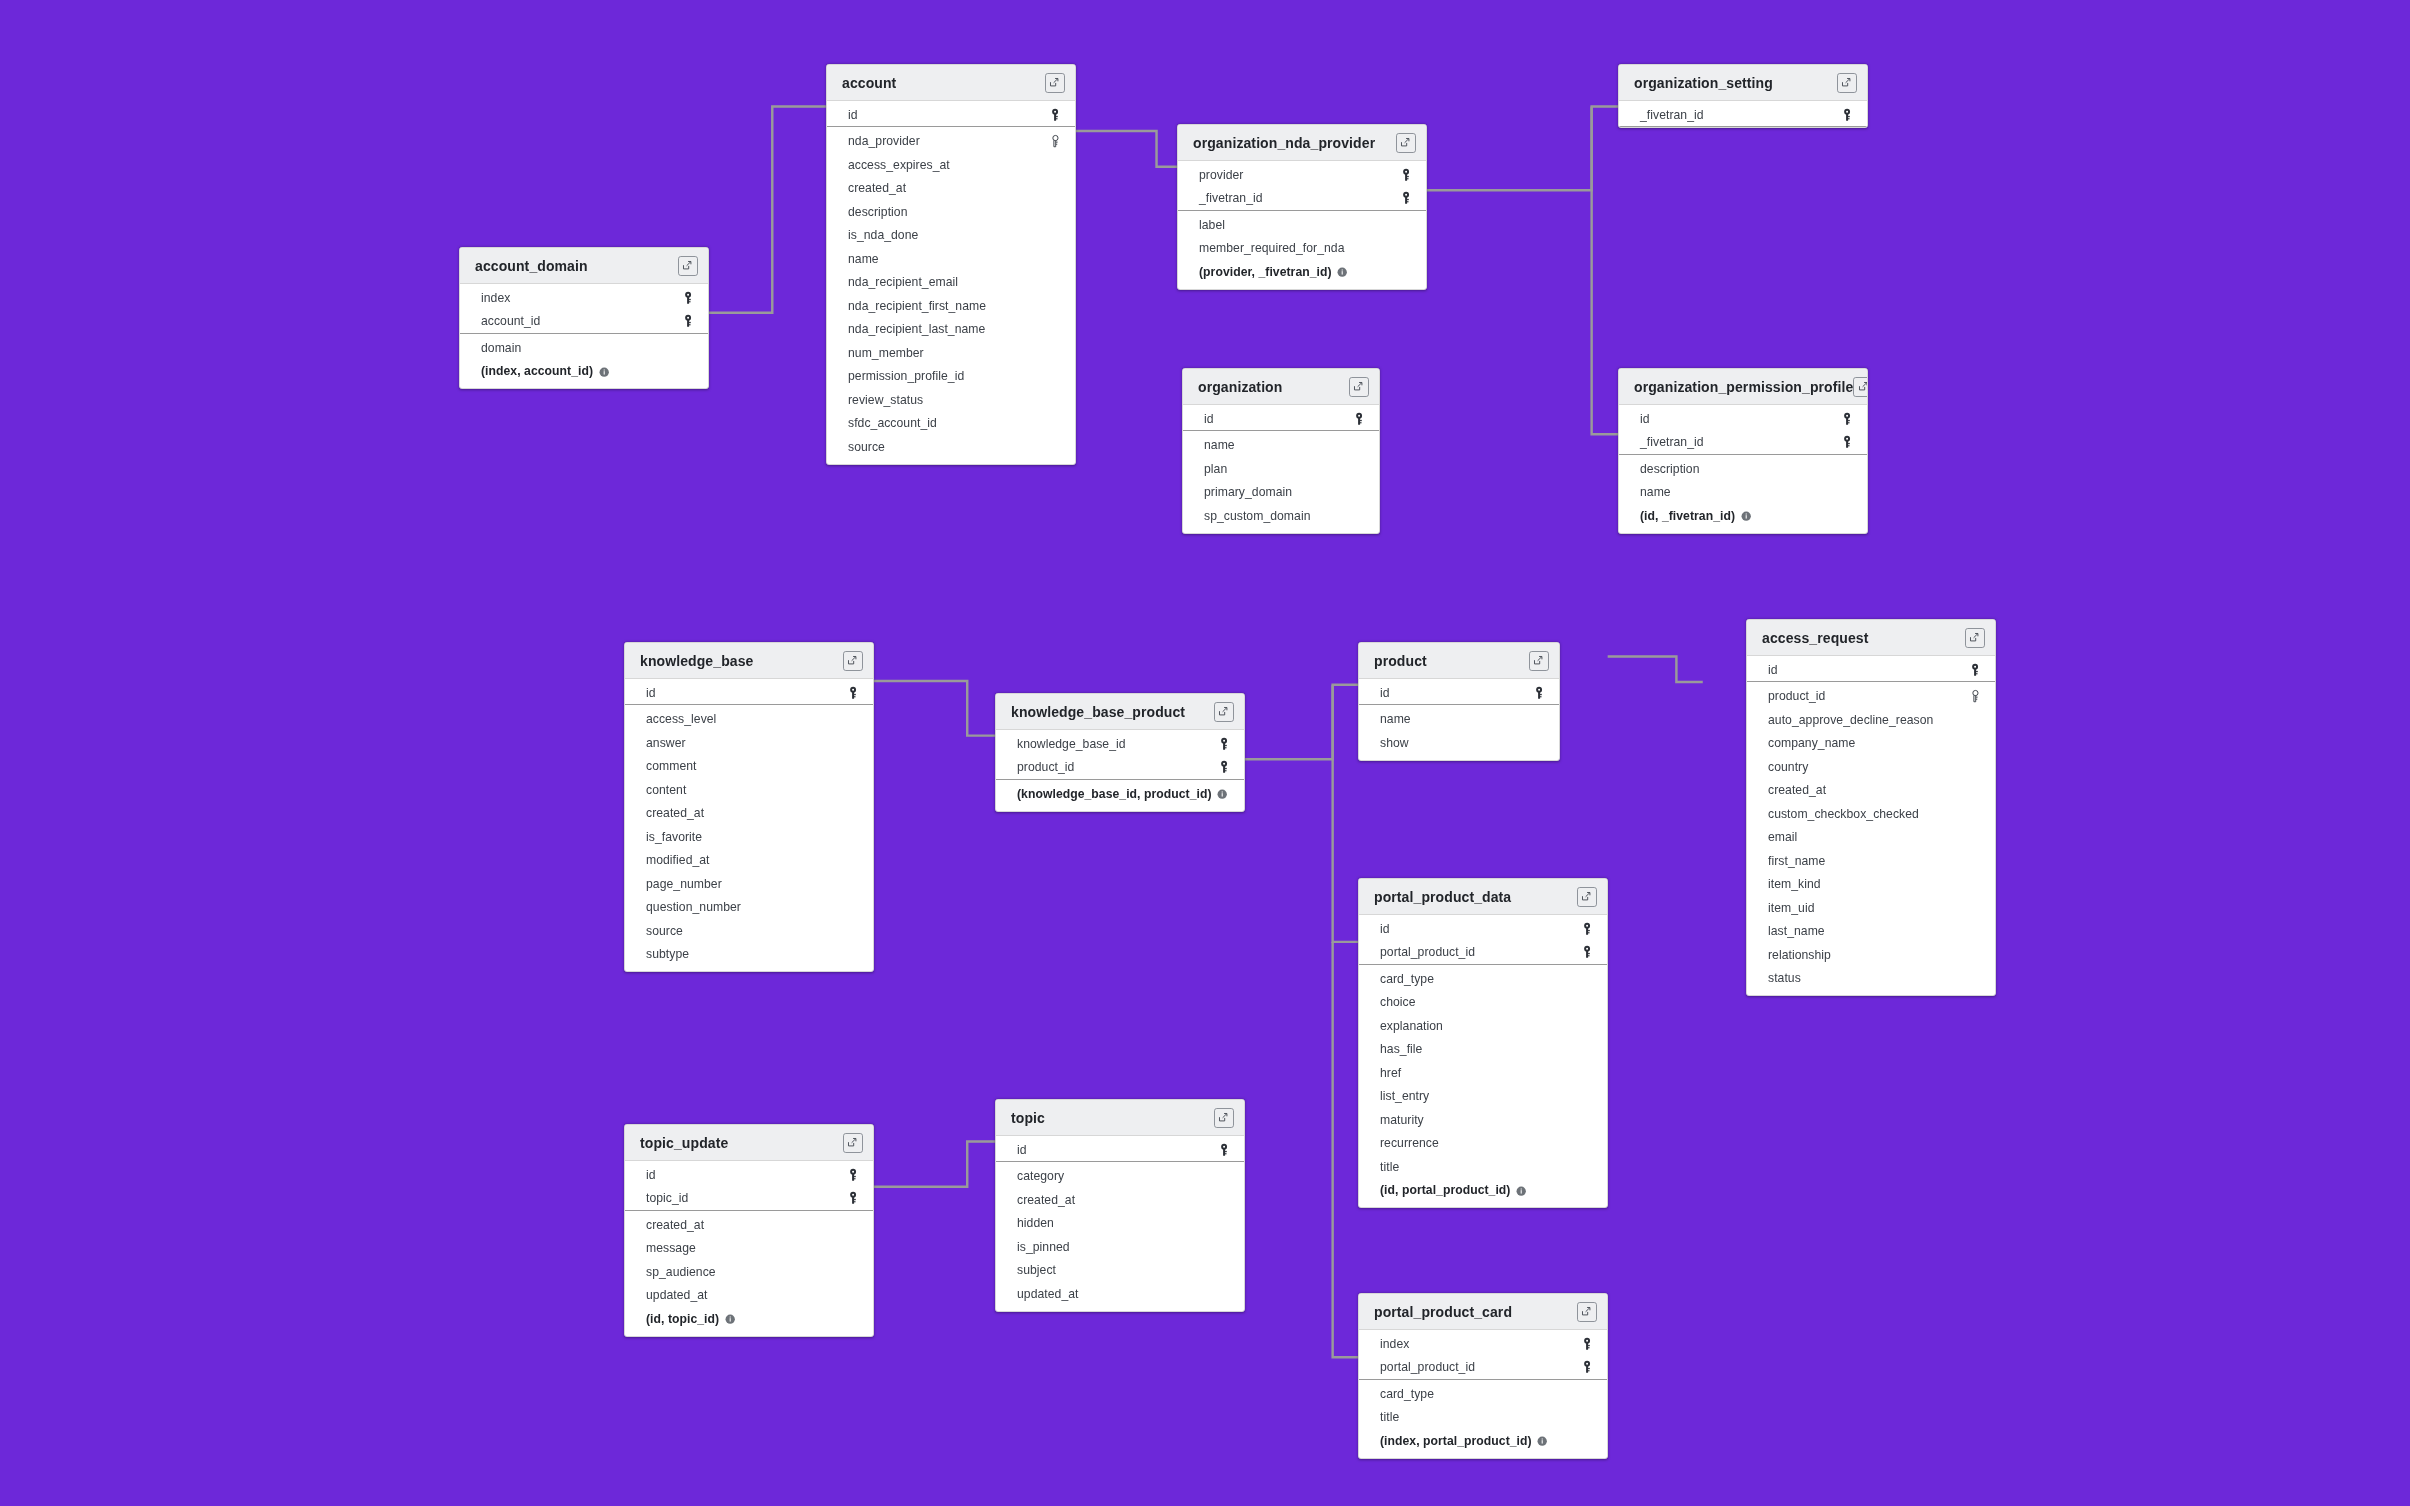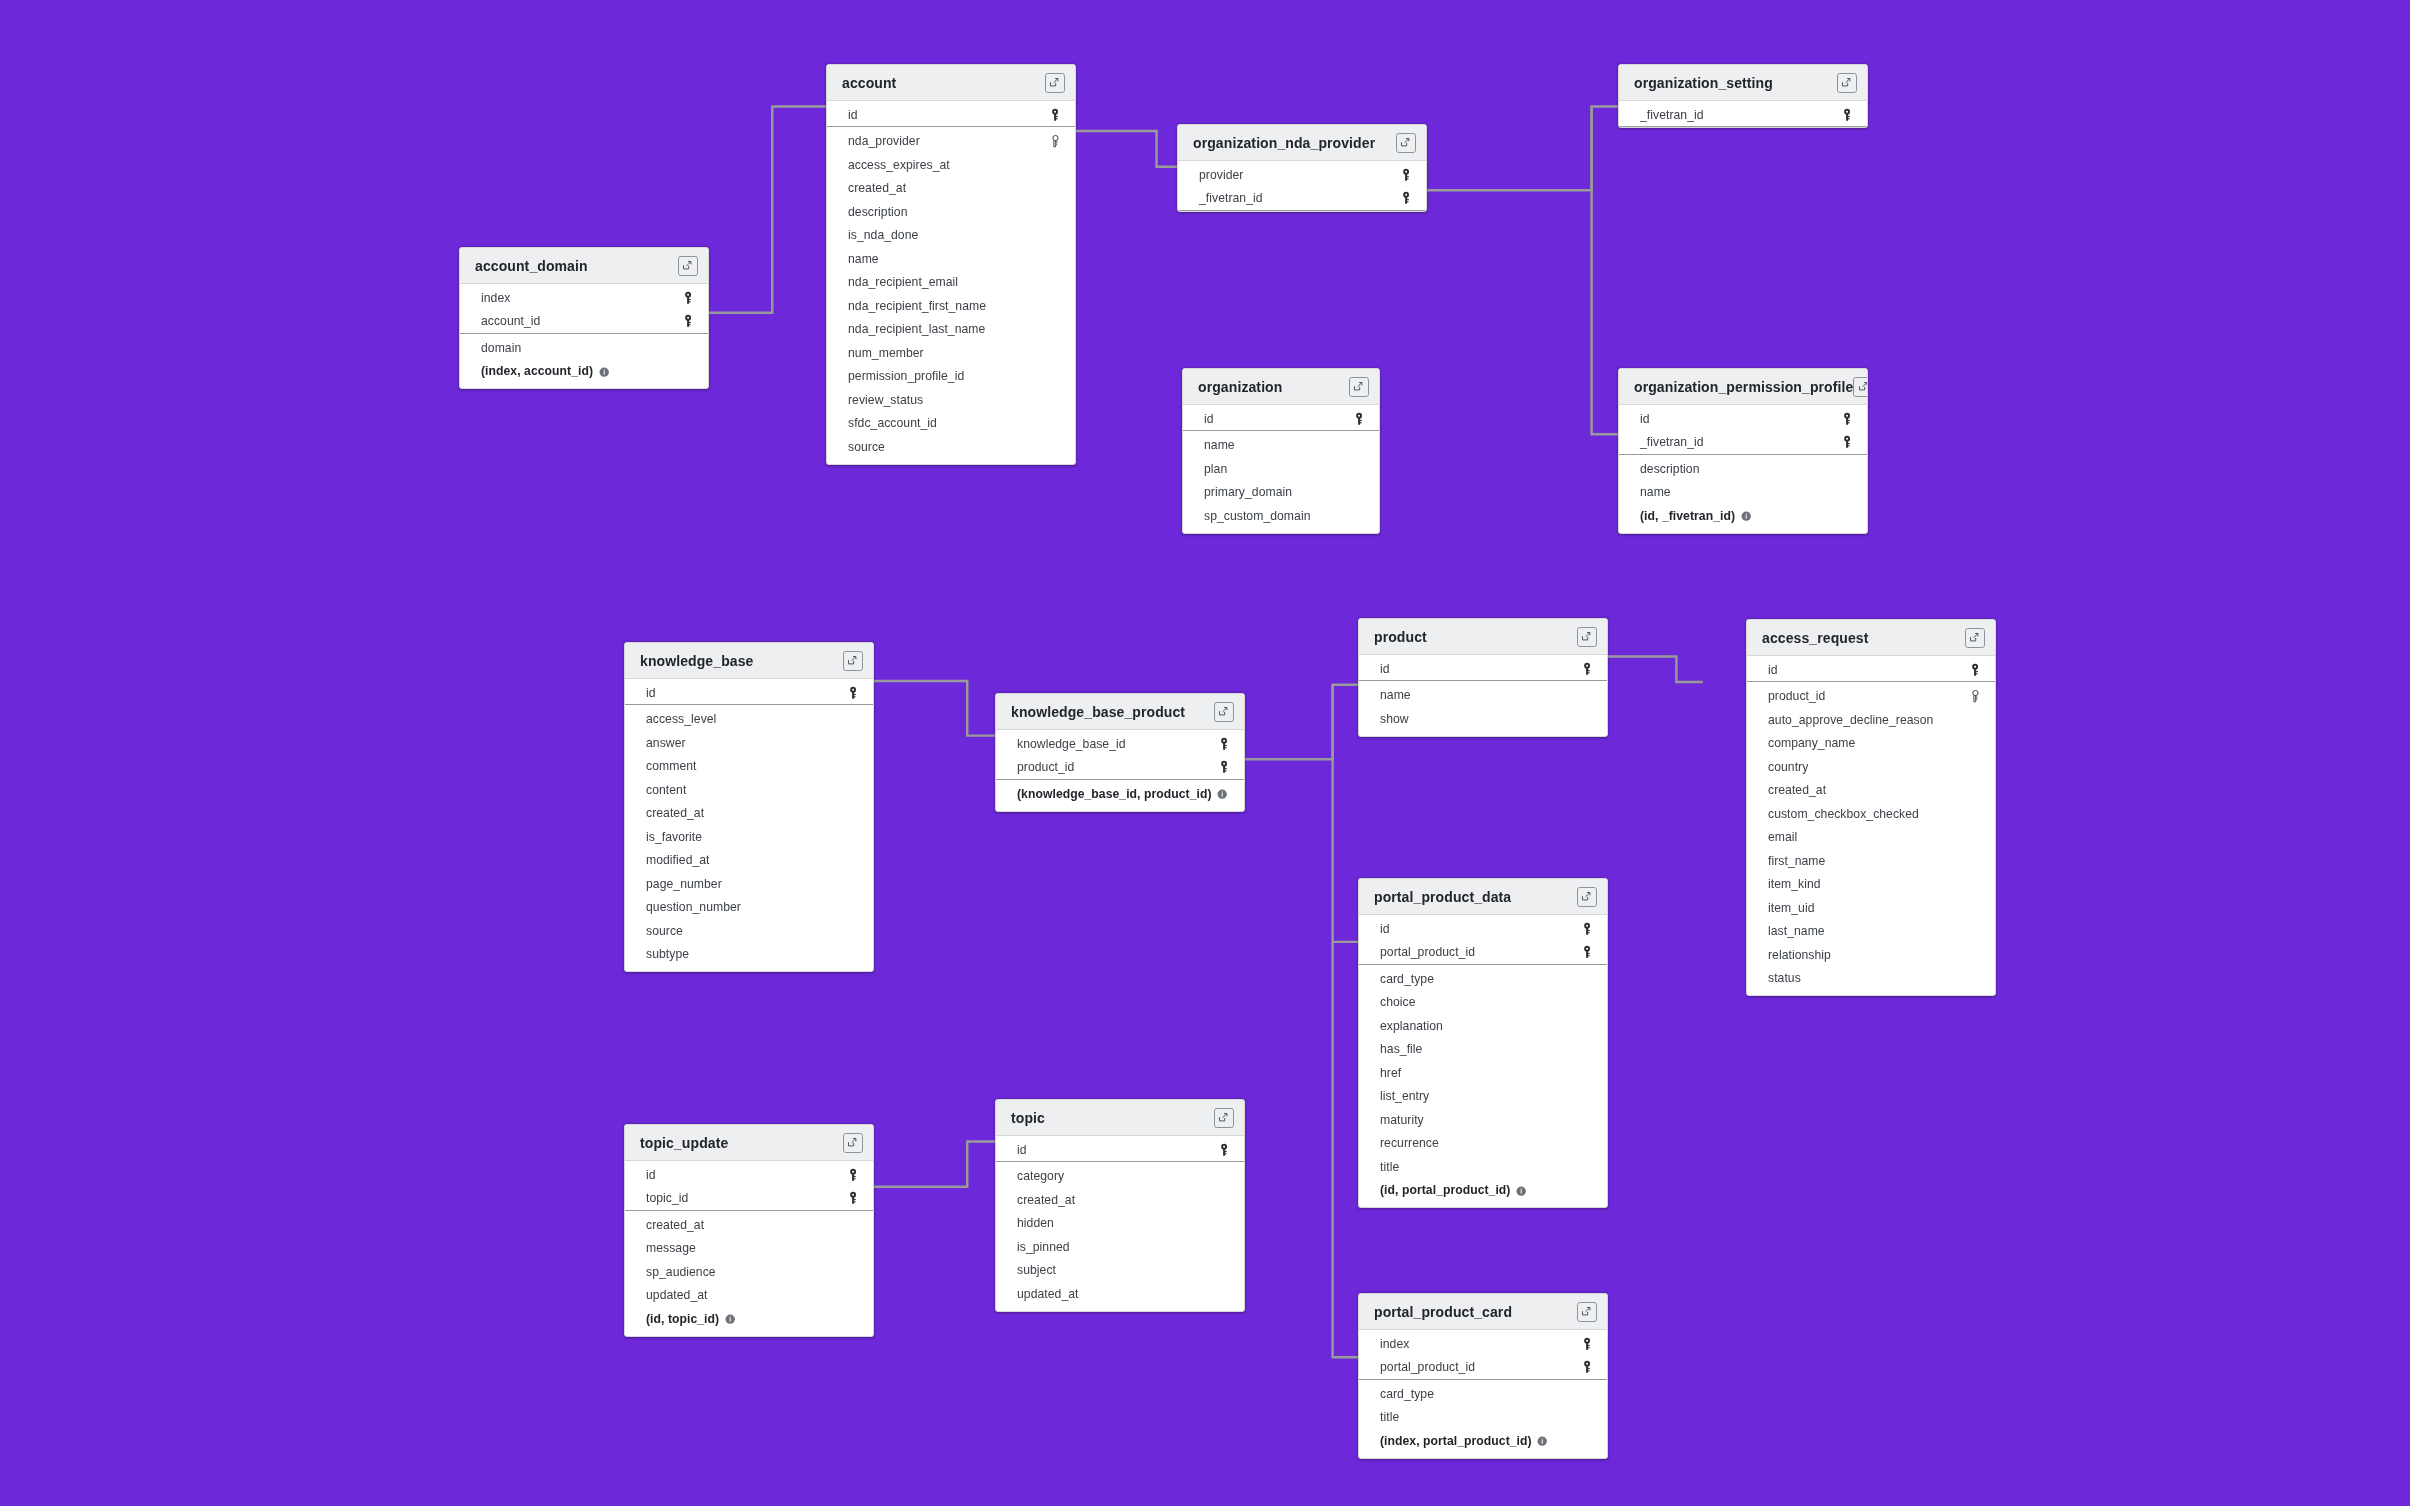--- a/index.html
+++ b/index.html
@@ -271,20 +271,37 @@
             <svg viewBox="0 0 14 16" width="12.2" height="14">
               <circle cx="7" cy="4.3" r="3.4" fill="#2b2f36"></circle>
               <circle cx="7" cy="4.3" r="1.15" fill="#ffffff"></circle>
               <rect x="5.85" y="6.6" width="2.3" height="8.0" fill="#2b2f36"></rect>
               <rect x="8.15" y="9.0" width="1.9" height="1.5" fill="#2b2f36"></rect>
               <rect x="8.15" y="11.6" width="1.6" height="1.4" fill="#2b2f36"></rect>
             </svg>
           </span>
         </div>
       </div>
+      <div class="fields-plain">
+        <div class="field-row">
+          <span class="field-name">label</span>
+        </div>
+        <div class="field-row">
+          <span class="field-name">member_required_for_nda</span>
+        </div>
+        <div class="field-row composite">
+          <span class="field-name">(provider, _fivetran_id)<span class="info-dot">
+              <svg viewBox="0 0 14 14" width="10.4" height="10.4">
+                <circle cx="7" cy="7" r="6.3" fill="#6d7278"></circle>
+                <rect x="6.3" y="5.6" width="1.4" height="4.6" fill="#ffffff"></rect>
+                <rect x="6.3" y="3.3" width="1.4" height="1.5" fill="#ffffff"></rect>
+              </svg>
+            </span></span>
+        </div>
+      </div>
     </div>
     <div class="table-card" style="left: 1618px; top: 64px; width: 250px;">
       <div class="tbl-header">
         <span class="tbl-title">organization_setting</span>
         <span class="ext-link-btn">
           <svg viewBox="0 0 14 14" width="10.4" height="10.4">
             <path d="M2 7 L2 12 L9 12 L9 8" fill="none" stroke="#4a4f57" stroke-width="1.3"></path>
             <path d="M6.2 7.8 L12 2" fill="none" stroke="#4a4f57" stroke-width="1.3"></path>
             <path d="M8.2 2 L12 2 L12 5.8" fill="none" stroke="#4a4f57" stroke-width="1.3"></path>
           </svg>
@@ -503,21 +520,21 @@
           <span class="field-name">(knowledge_base_id, product_id)<span class="info-dot">
               <svg viewBox="0 0 14 14" width="10.4" height="10.4">
                 <circle cx="7" cy="7" r="6.3" fill="#6d7278"></circle>
                 <rect x="6.3" y="5.6" width="1.4" height="4.6" fill="#ffffff"></rect>
                 <rect x="6.3" y="3.3" width="1.4" height="1.5" fill="#ffffff"></rect>
               </svg>
             </span></span>
         </div>
       </div>
     </div>
-    <div class="table-card" style="left: 1358px; top: 618px; width: 250px; text-align: right;">
+    <div class="table-card" style="left: 1358px; top: 642px; width: 202px; text-align: right;">
       <div class="tbl-header">
         <span class="tbl-title">product</span>
         <span class="ext-link-btn">
           <svg viewBox="0 0 14 14" width="10.4" height="10.4">
             <path d="M2 7 L2 12 L9 12 L9 8" fill="none" stroke="#4a4f57" stroke-width="1.3"></path>
             <path d="M6.2 7.8 L12 2" fill="none" stroke="#4a4f57" stroke-width="1.3"></path>
             <path d="M8.2 2 L12 2 L12 5.8" fill="none" stroke="#4a4f57" stroke-width="1.3"></path>
           </svg>
         </span>
       </div>

